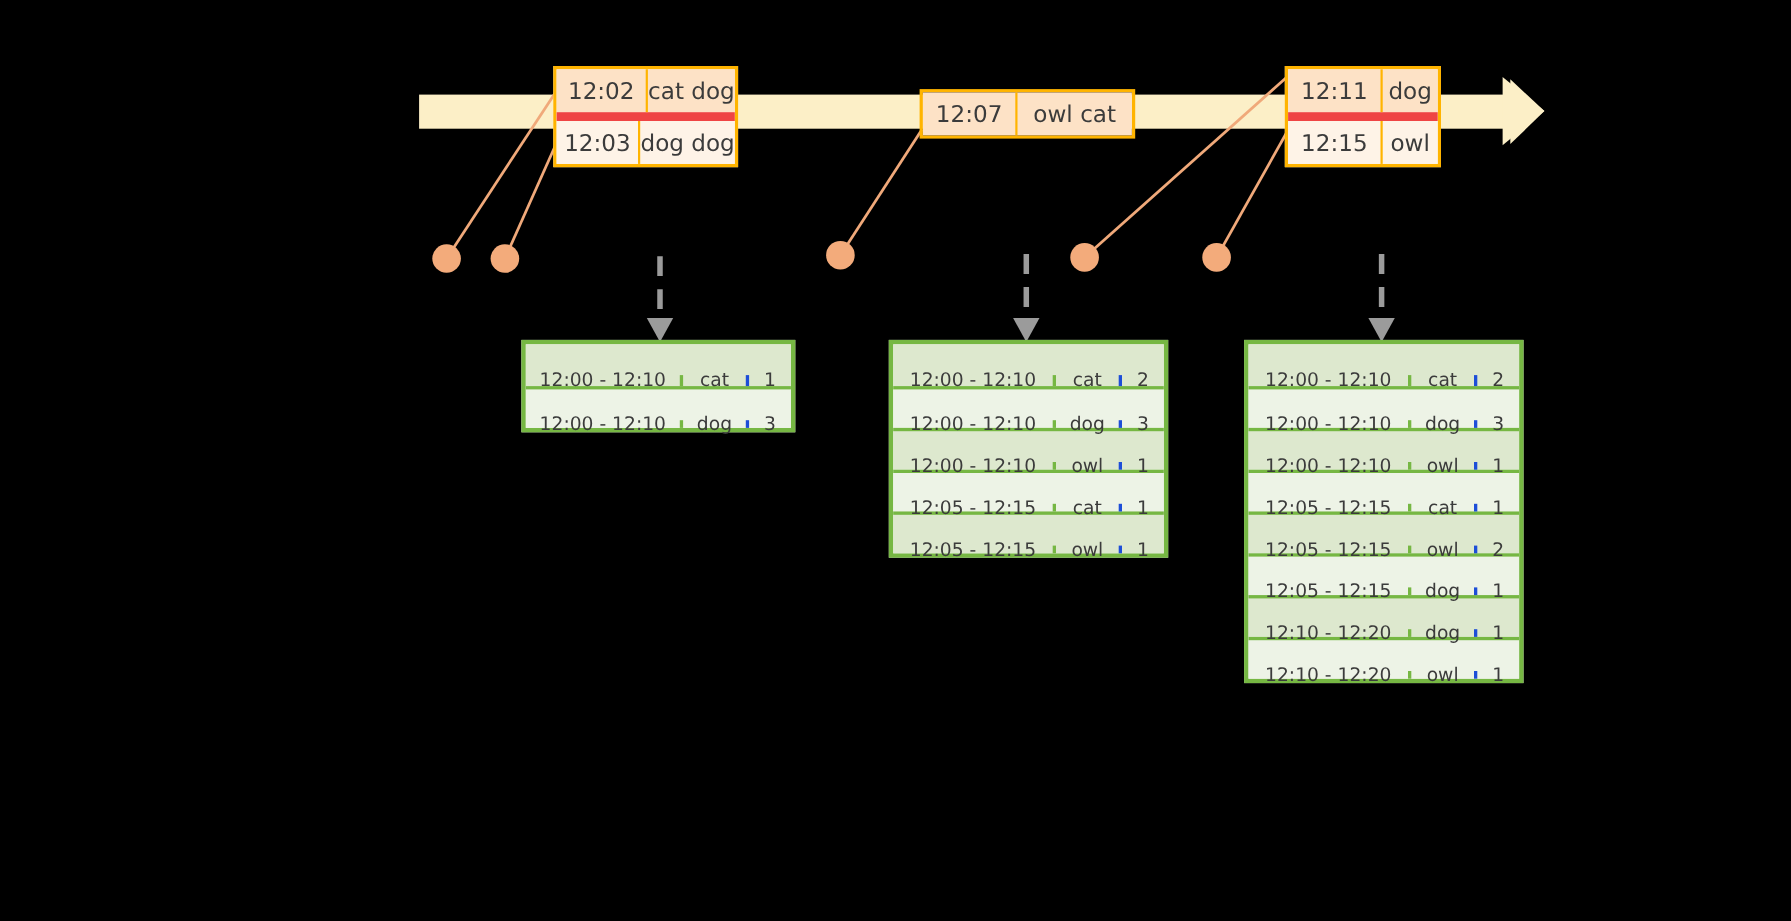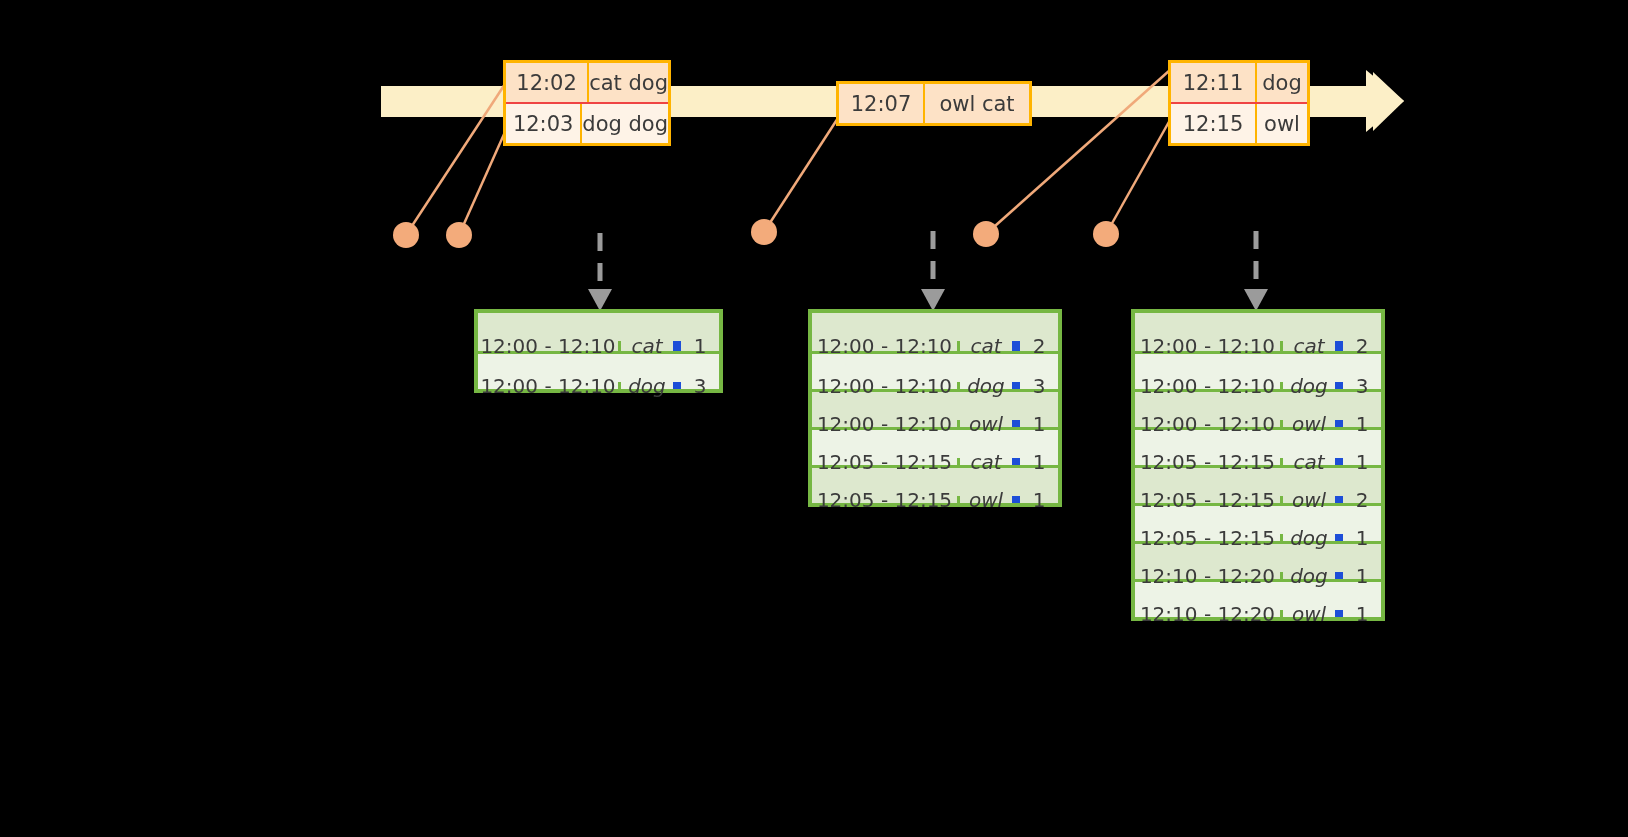--- a/index.html
+++ b/index.html
@@ -36,21 +36,21 @@
     border-collapse: collapse;
     background: #FFF3E2;
     box-sizing: border-box;
     z-index: 5;
   }
   .event-row {
     display: flex;
     box-sizing: border-box;
   }
   .event-row + .event-row {
-    border-top: 2px solid #ef4444;
+    border-top: 8px solid #ef4444;
   }
   .event-row.shade-a { background: #FDE2C6; }
   .event-row.shade-b { background: #FEF3E7; }
   .event-cell {
     box-sizing: border-box;
     display: flex;
     align-items: center;
     justify-content: center;
     font-size: 21px;
     color: #3b3b3b;
@@ -79,33 +79,32 @@
     height: 38px;
   }
   .res-row + .res-row { border-top: 3px solid #76B743; }
   .res-row.band-a { background: #DDE8CE; }
   .res-row.band-b { background: #EDF3E6; }
   .res-cell {
     box-sizing: border-box;
     display: flex;
     align-items: center;
     justify-content: center;
-    font-size: 20px;
+    font-size: 17px;
     color: #3b3b3b;
     white-space: nowrap;
     margin-top: 28px;
   }
   .res-cell.window-cell {
     width: 143px;
     border-right: 3px solid #76B743;
   }
   .res-cell.key-cell {
     width: 60px;
-    border-right: 8px solid #1d4ed8;
-    font-style: italic;
+    border-right: 3px solid #1d4ed8;
   }
   .res-cell.count-cell {
     width: 38px;
   }
   
   .result-table.wide .res-cell.window-cell { width: 148px; }
   .result-table.wide .res-cell.key-cell { width: 60px; }
   .result-table.wide .res-cell.count-cell { width: 38px; }
 </style>
 </head>

